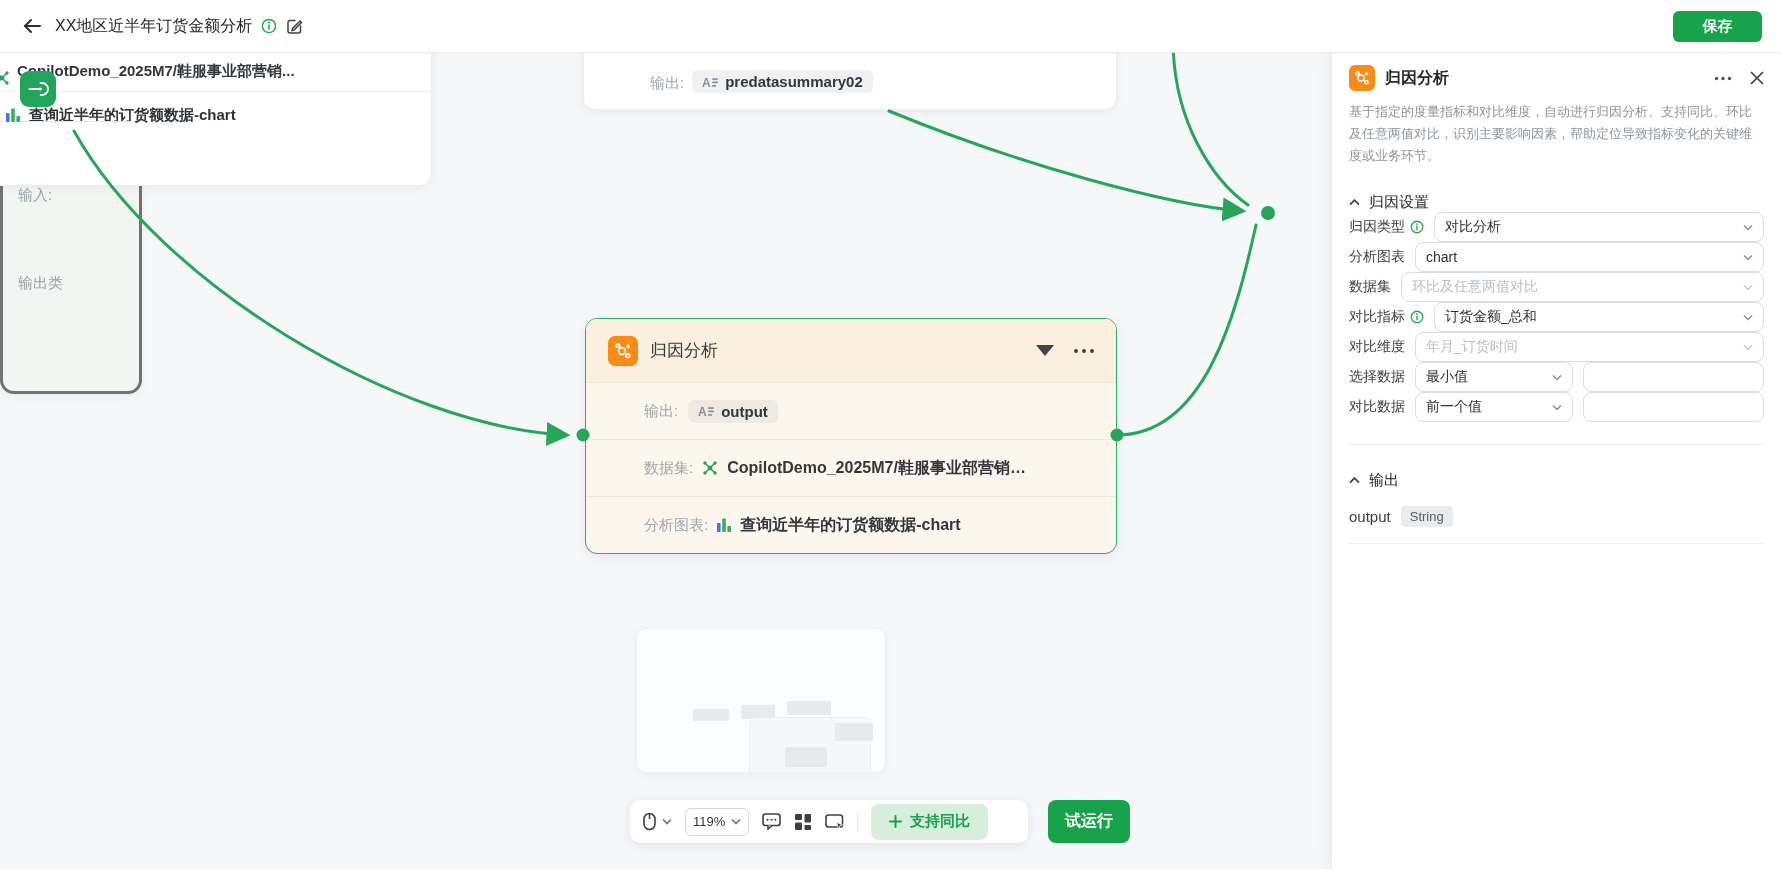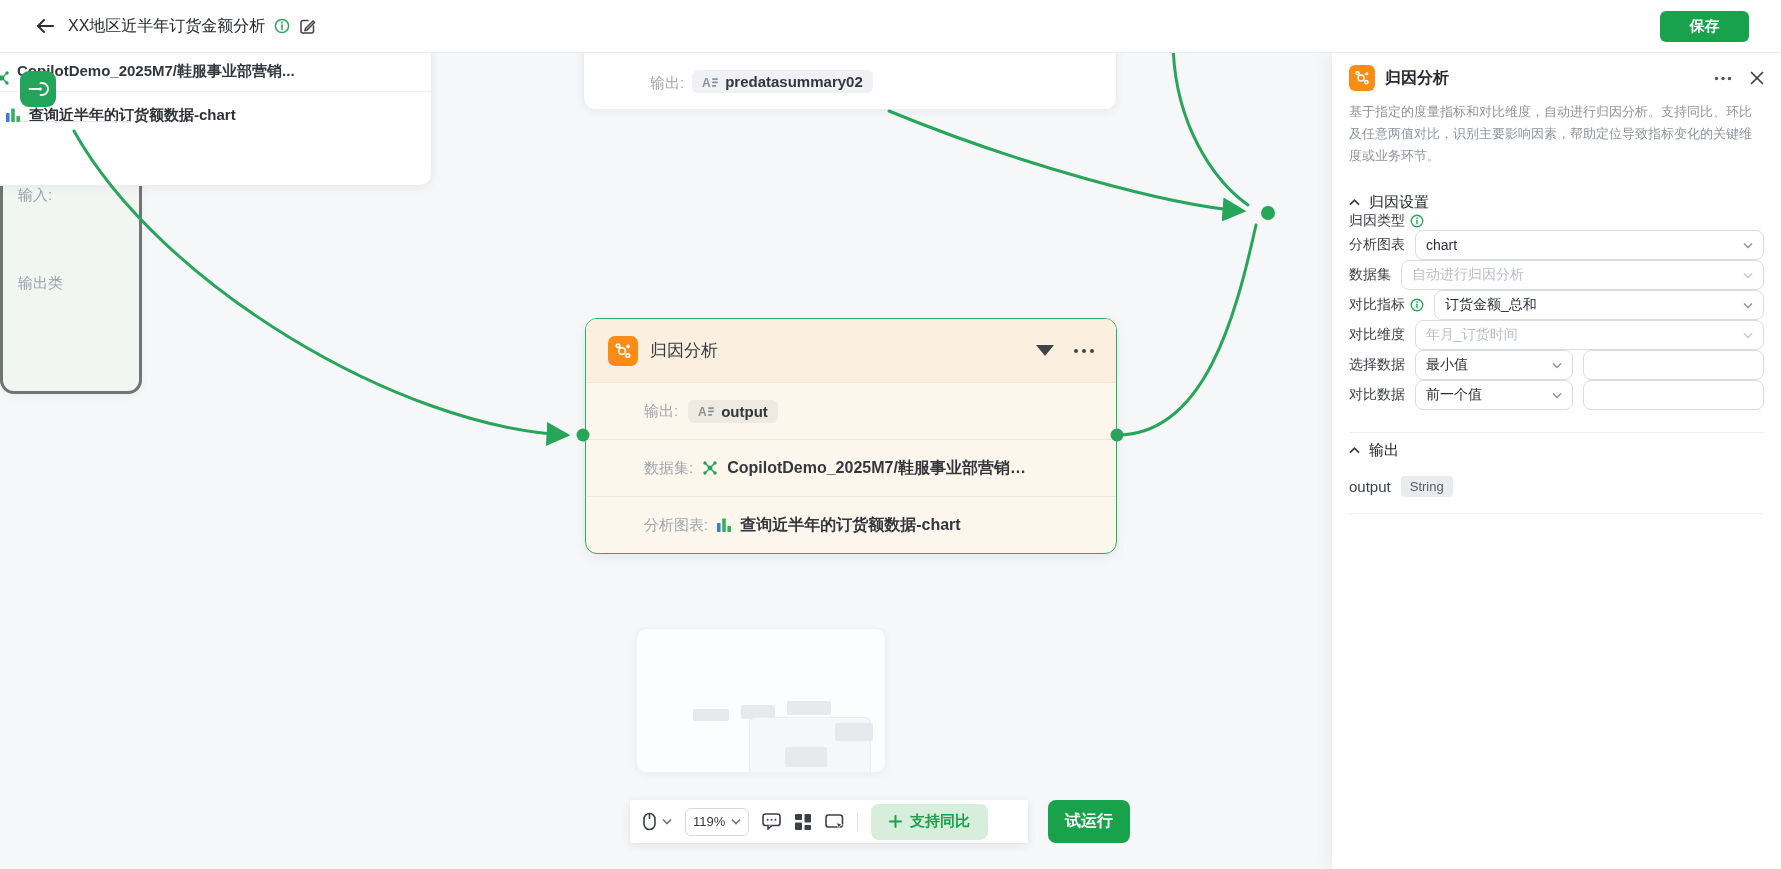--- a/index.html
+++ b/index.html
@@ -1,21 +1,21 @@
 <!DOCTYPE html>
 <html><head>
 <meta charset="utf-8">
 <style>
   * { margin:0; padding:0; box-sizing:border-box; }
   html,body { width:1781px; height:869px; overflow:hidden;
     font-family:"Liberation Sans", sans-serif; background:#f6f7f9; color:#33373d; }
 
   
   .topbar { position:absolute; left:0; top:0; width:1781px; height:53px; background:#ffffff;
-    border-bottom:1px solid #e9ebee; display:flex; align-items:center; padding:0 32px; z-index:60; }
+    border-bottom:1px solid #e9ebee; display:flex; align-items:center; padding:0 19px; z-index:60; }
   .back-btn { width:26px; height:26px; display:flex; align-items:center; justify-content:center; cursor:pointer; }
   .tb-title { font-size:16px; font-weight:500; color:#25282d; margin-left:10px; }
   .tb-icon { margin-left:9px; display:flex; align-items:center; }
   .save-btn { margin-left:auto; width:89px; height:31px; background:#17a24b; color:#fff; border:none;
     border-radius:6px; font-size:15px; font-weight:700; font-family:inherit; cursor:pointer; }
 
   
   .canvas { position:absolute; left:0; top:53px; width:1781px; height:816px; background:#f6f7f9; overflow:hidden; }
 
   .card { position:absolute; background:#fff; border:1px solid #ebedf0; border-radius:12px;
@@ -63,21 +63,21 @@
   .node-target .tlabel { position:absolute; left:18px; font-size:15px; color:#9aa1a8; }
 
   
   .minimap { position:absolute; left:636px; top:575px; width:250px; height:145px; background:#fcfdfe;
     border:1px solid #f0f1f3; border-radius:10px; box-shadow:0 2px 8px rgba(25,35,50,.05); overflow:hidden; }
   .minimap .blk { position:absolute; background:#e7e9ec; border-radius:2px; }
   .minimap .frame { position:absolute; background:#f6f7f9; border:1px solid #ebedef; border-radius:6px; }
 
   
   .toolbar { position:absolute; left:630px; top:747px; height:43px; width:398px; background:#fff;
-    border-radius:2px; box-shadow:0 2px 10px rgba(25,35,50,.10); display:flex; align-items:center;
+    border-radius:10px; box-shadow:0 2px 10px rgba(25,35,50,.10); display:flex; align-items:center;
     padding:0 12px; gap:13px; }
   .tool { display:flex; align-items:center; cursor:pointer; }
   .zoom-box { display:flex; align-items:center; justify-content:space-between; width:64px; height:28px;
     border:1px solid #d5d9de; border-radius:6px; padding:0 7px; font-size:13px; color:#33373d; cursor:pointer; }
   .vdiv { width:1px; height:20px; background:#e4e6e9; }
   .add-node-btn { height:36px; display:flex; align-items:center; gap:8px; background:#d8eedd; border:none;
     border-radius:8px; padding:0 18px; color:#17a24b; font-size:15px; font-weight:700; font-family:inherit; cursor:pointer; }
   .run-btn { position:absolute; left:1048px; top:747px; width:82px; height:43px; background:#17a24b; color:#fff;
     border:none; border-radius:8px; font-size:16px; font-weight:700; font-family:inherit; cursor:pointer; }
 
@@ -378,36 +378,42 @@
 
   <div class="frow">
     <span class="flabel">
       <span>归因类型</span>
       <svg width="14" height="14" viewBox="0 0 16 16" fill="none">
           <circle cx="8" cy="8" r="6.6" stroke="#27a65a" stroke-width="1.5"></circle>
           <line x1="8" y1="7" x2="8" y2="11.2" stroke="#27a65a" stroke-width="1.6" stroke-linecap="round"></line>
           <circle cx="8" cy="4.6" r="1" fill="#27a65a"></circle>
         </svg>
     </span>
+    <span class="ctrl grow">
+      <span>对比分析</span>
+      <svg width="10" height="7" viewBox="0 0 10 7">
+          <polyline points="1,1.5 5,5.5 9,1.5" fill="none" stroke="#8a9099" stroke-width="1.5"></polyline>
+        </svg>
+    </span>
   </div>
 
   <div class="frow">
     <span class="flabel">分析图表</span>
     <span class="ctrl grow">
       <span>chart</span>
       <svg width="10" height="7" viewBox="0 0 10 7">
           <polyline points="1,1.5 5,5.5 9,1.5" fill="none" stroke="#8a9099" stroke-width="1.5"></polyline>
         </svg>
     </span>
   </div>
 
   <div class="frow">
     <span class="flabel">数据集</span>
     <span class="ctrl grow muted">
-      <span class="ph">自动进行归因分析</span>
+      <span class="ph">环比及任意两值对比</span>
       <svg width="10" height="7" viewBox="0 0 10 7">
           <polyline points="1,1.5 5,5.5 9,1.5" fill="none" stroke="#c3c8cf" stroke-width="1.5"></polyline>
         </svg>
     </span>
   </div>
 
   <div class="frow">
     <span class="flabel">
       <span>对比指标</span>
       <svg width="14" height="14" viewBox="0 0 16 16" fill="none">
@@ -452,21 +458,21 @@
       <svg width="10" height="7" viewBox="0 0 10 7">
           <polyline points="1,1.5 5,5.5 9,1.5" fill="none" stroke="#8a9099" stroke-width="1.5"></polyline>
         </svg>
     </span>
     <span class="ctrl extra"></span>
   </div>
 
 
   <div class="p-divider"></div>
 
-  <div class="sec-head" style="margin-top:8px;">
+  <div class="sec-head" style="margin-top:26px;">
     <svg width="11" height="7" viewBox="0 0 11 7">
         <polyline points="1,5.6 5.5,1.2 10,5.6" fill="none" stroke="#3c4046" stroke-width="1.8"></polyline>
       </svg>
     <span>输出</span>
   </div>
 
   <div class="out-row">
     <span>output</span>
     <span class="str-badge">String</span>
   </div>

